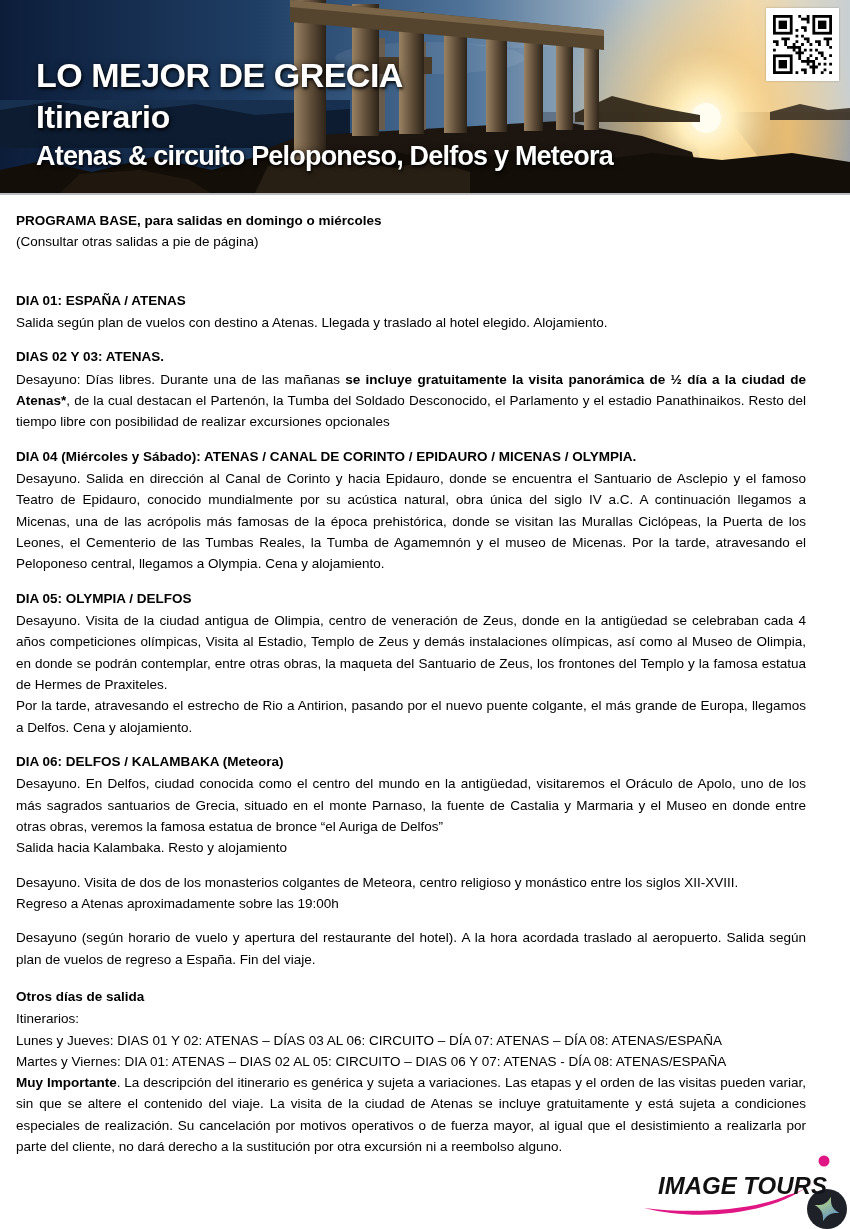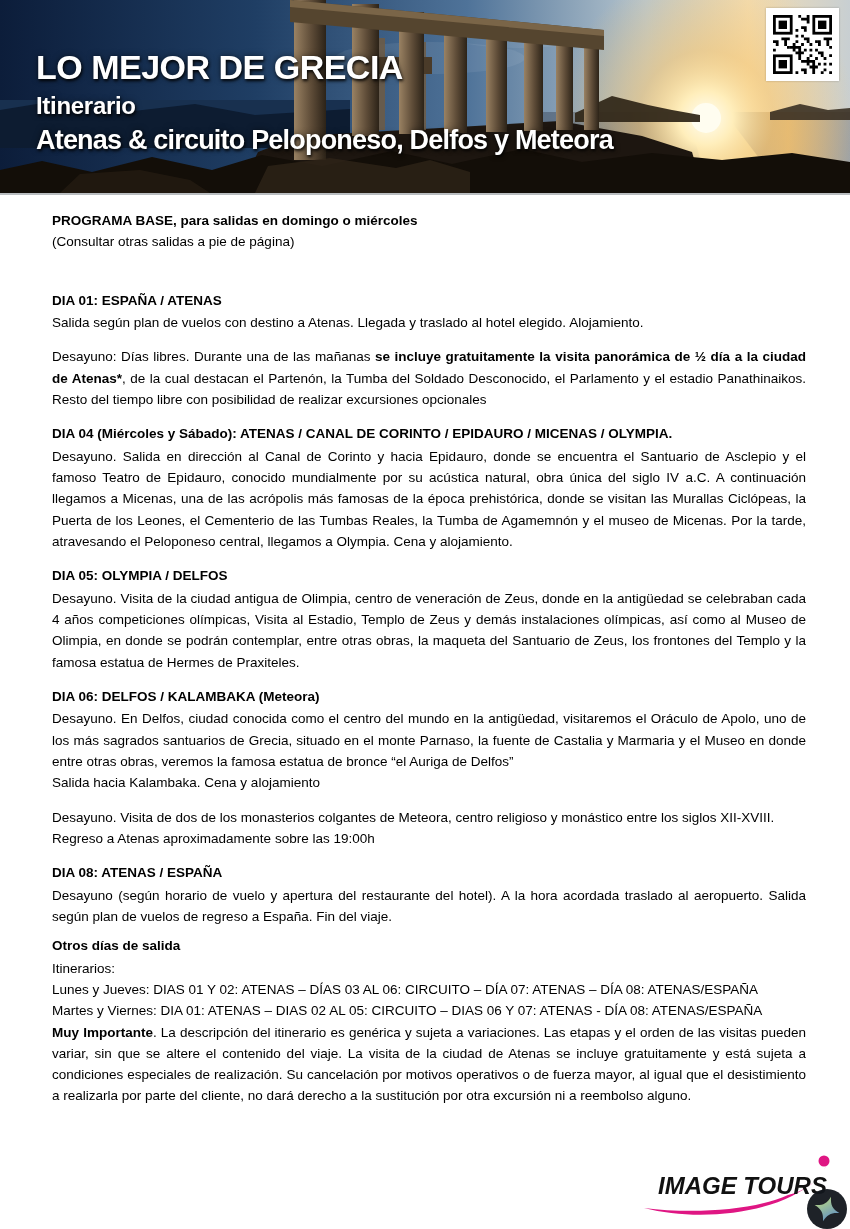--- a/index.html
+++ b/index.html
@@ -1,37 +1,37 @@
 <!DOCTYPE html>
 <html><head>
 <meta charset="utf-8">
 <style>
   html,body{margin:0;padding:0;background:#fff;}
   .page{position:relative;width:850px;height:1229px;background:#fff;overflow:hidden;
         font-family:"Liberation Sans","DejaVu Sans",sans-serif;color:#000;}
   
   .hero{position:relative;width:850px;height:193px;border-bottom:2px solid #b9bdc0;overflow:hidden;}
   .hero svg.photo{position:absolute;inset:0;display:block;}
-  .hero-text{position:absolute;left:36px;top:50px;z-index:3;color:#fff;
+  .hero-text{position:absolute;left:36px;top:58px;z-index:3;color:#fff;
              text-shadow:1px 2px 3px rgba(0,0,0,.85), 0 0 6px rgba(0,0,0,.5);}
   .hero-title{font-size:34px;font-weight:bold;letter-spacing:-.5px;line-height:1.05;margin:0;}
-  .hero-sub1{font-size:24px;font-weight:bold;letter-spacing:-.3px;margin:7px 0 4px;line-height:1.05;}
+  .hero-sub1{font-size:32px;font-weight:bold;letter-spacing:-.3px;margin:7px 0 4px;line-height:1.05;}
   .hero-sub2{font-size:27px;font-weight:bold;letter-spacing:-.8px;margin:8px 0 16px;line-height:1.05;}
   .qr{position:absolute;top:8px;right:11px;width:73px;height:73px;background:#fff;z-index:4;
       box-shadow:0 0 2px rgba(0,0,0,.25);}
   .qr svg{position:absolute;left:7px;top:7px;}
   
-  .content{padding:15px 44px 0 52px;font-size:13.5px;line-height:1.58;}
+  .content{padding:15px 44px 0 16px;font-size:13.5px;line-height:1.58;}
   .content p{margin:0;text-align:justify;}
   p.hline{font-weight:bold;text-align:left;}
   p.plain{text-align:left;}
   .day{margin-top:13px;}
   .day .hline{margin-bottom:1px;}
   .first-day{margin-top:37px;}
-  .other{margin-top:8px;}
+  .other{margin-top:16px;}
   .important{margin-top:37px;}
   
   .logo{position:absolute;left:642px;top:1152px;width:200px;height:70px;}
   .badge{position:absolute;left:806px;top:1188px;width:42px;height:42px;}
 </style>
 </head>
 <body>
 
 <div class="page">
 
@@ -142,46 +142,47 @@
   <main class="content">
     <p class="hline">PROGRAMA BASE, para salidas en domingo o miércoles</p>
     <p class="plain">(Consultar otras salidas a pie de página)</p>
 
     <section class="day first-day">
       <p class="hline">DIA 01: ESPAÑA / ATENAS</p>
       <p>Salida según plan de vuelos con destino a Atenas. Llegada y traslado al hotel elegido. Alojamiento.</p>
     </section>
 
     <section class="day">
+      <p class="hline">DIAS 02 Y 03: ATENAS.</p>
       <p><span>Desayuno: Días libres. Durante una de las mañanas </span><strong>se incluye gratuitamente la visita panorámica de ½ día a la ciudad de Atenas*</strong><span>, de la cual destacan el Partenón, la Tumba del Soldado Desconocido, el Parlamento y el estadio Panathinaikos. Resto del tiempo libre con posibilidad de realizar excursiones opcionales</span></p>
     </section>
 
     <section class="day">
       <p class="hline">DIA 04 (Miércoles y Sábado): ATENAS / CANAL DE CORINTO / EPIDAURO / MICENAS / OLYMPIA.</p>
       <p>Desayuno. Salida en dirección al Canal de Corinto y hacia Epidauro, donde se encuentra el Santuario de Asclepio y el famoso Teatro de Epidauro, conocido mundialmente por su acústica natural, obra única del siglo IV a.C. A continuación llegamos a Micenas, una de las acrópolis más famosas de la época prehistórica, donde se visitan las Murallas Ciclópeas, la Puerta de los Leones, el Cementerio de las Tumbas Reales, la Tumba de Agamemnón y el museo de Micenas. Por la tarde, atravesando el Peloponeso central, llegamos a Olympia. Cena y alojamiento.</p>
     </section>
 
     <section class="day">
       <p class="hline">DIA 05: OLYMPIA / DELFOS</p>
       <p>Desayuno. Visita de la ciudad antigua de Olimpia, centro de veneración de Zeus, donde en la antigüedad se celebraban cada 4 años competiciones olímpicas, Visita al Estadio, Templo de Zeus y demás instalaciones olímpicas, así como al Museo de Olimpia, en donde se podrán contemplar, entre otras obras, la maqueta del Santuario de Zeus, los frontones del Templo y la famosa estatua de Hermes de Praxiteles.</p>
+      <p>Por la tarde, atravesando el estrecho de Rio a Antirion, pasando por el nuevo puente colgante, el más grande de Europa, llegamos a Delfos. Cena y alojamiento.</p>
     </section>
 
     <section class="day">
       <p class="hline">DIA 06: DELFOS / KALAMBAKA (Meteora)</p>
       <p>Desayuno. En Delfos, ciudad conocida como el centro del mundo en la antigüedad, visitaremos el Oráculo de Apolo, uno de los más sagrados santuarios de Grecia, situado en el monte Parnaso, la fuente de Castalia y Marmaria y el Museo en donde entre otras obras, veremos la famosa estatua de bronce “el Auriga de Delfos”</p>
-      <p class="plain">Salida hacia Kalambaka. Cena y alojamiento</p>
+      <p class="plain">Salida hacia Kalambaka. Resto y alojamiento</p>
     </section>
 
     <section class="day">
       <p class="plain">Desayuno. Visita de dos de los monasterios colgantes de Meteora, centro religioso y monástico entre los siglos XII-XVIII.</p>
       <p class="plain">Regreso a Atenas aproximadamente sobre las 19:00h</p>
     </section>
 
     <section class="day">
-      <p class="hline">DIA 08: ATENAS / ESPAÑA</p>
       <p>Desayuno (según horario de vuelo y apertura del restaurante del hotel). A la hora acordada traslado al aeropuerto. Salida según plan de vuelos de regreso a España. Fin del viaje.</p>
     </section>
 
     <section class="day other">
       <p class="hline">Otros días de salida</p>
       <p class="plain">Itinerarios:</p>
       <p class="plain">Lunes y Jueves: DIAS 01 Y 02: ATENAS – DÍAS 03 AL 06: CIRCUITO – DÍA 07: ATENAS – DÍA 08: ATENAS/ESPAÑA</p>
       <p class="plain">Martes y Viernes: DIA 01: ATENAS – DIAS 02 AL 05: CIRCUITO – DIAS 06 Y 07: ATENAS - DÍA 08: ATENAS/ESPAÑA</p>
     </section>
 

